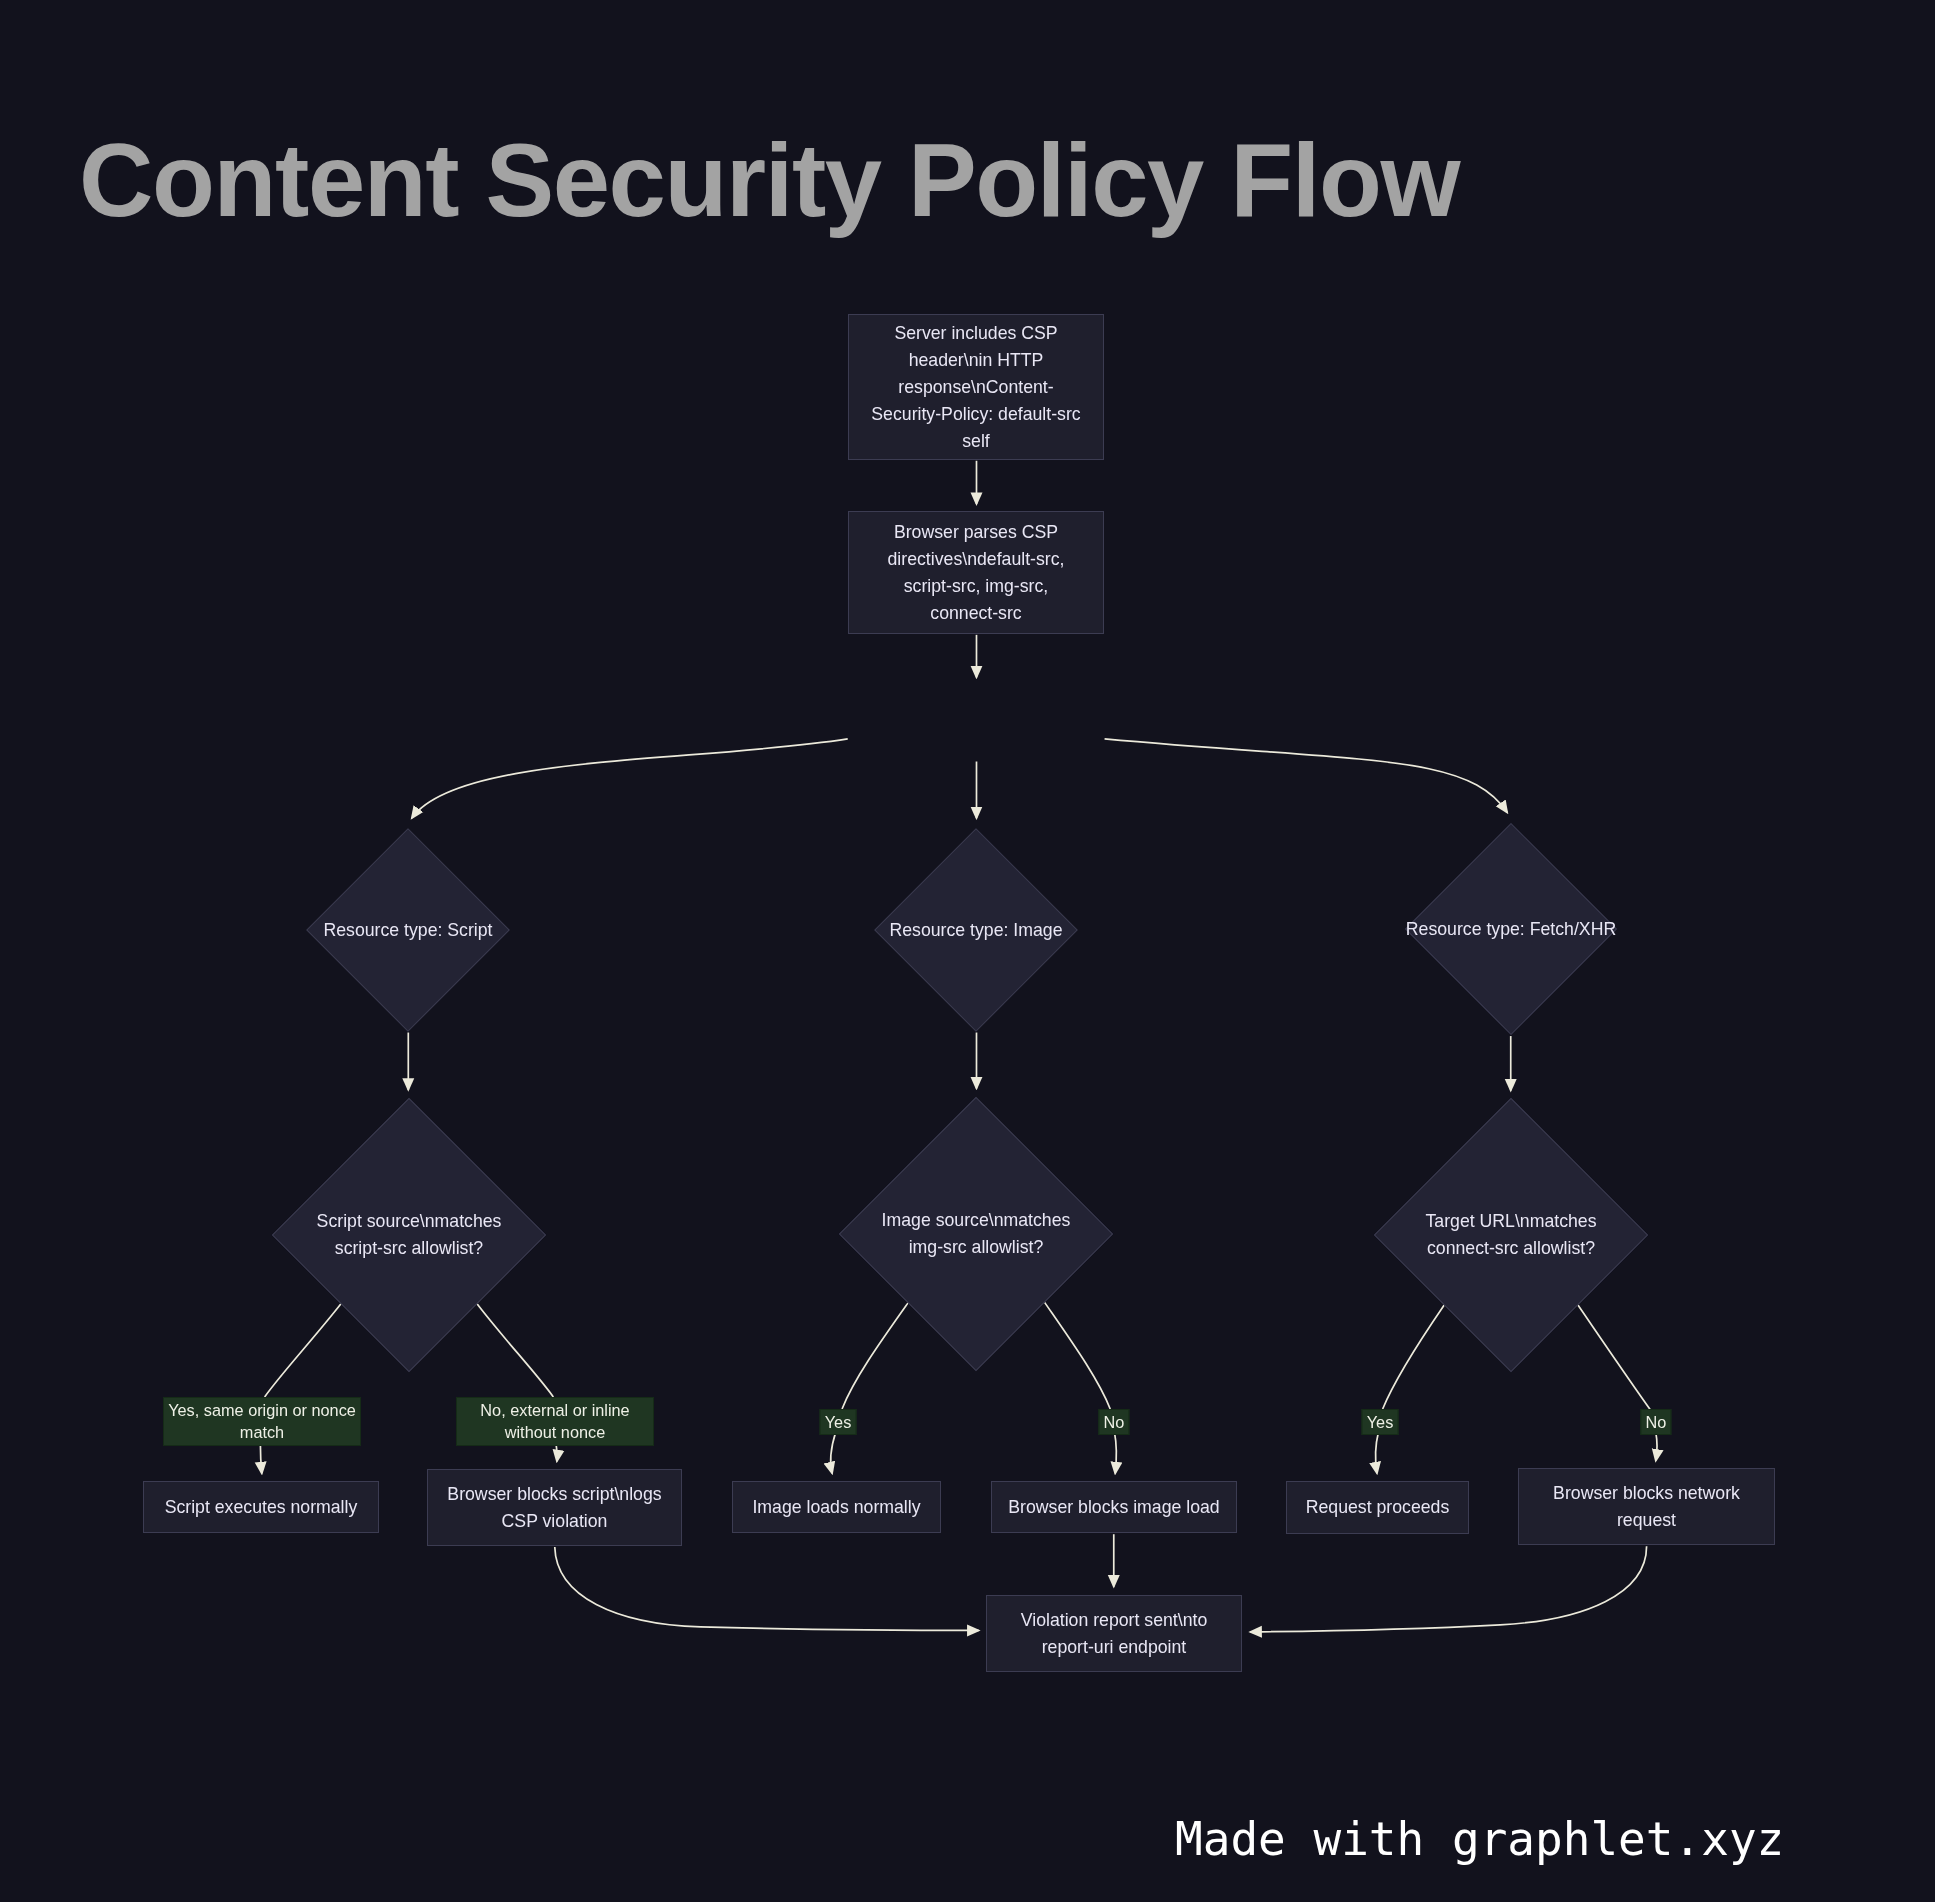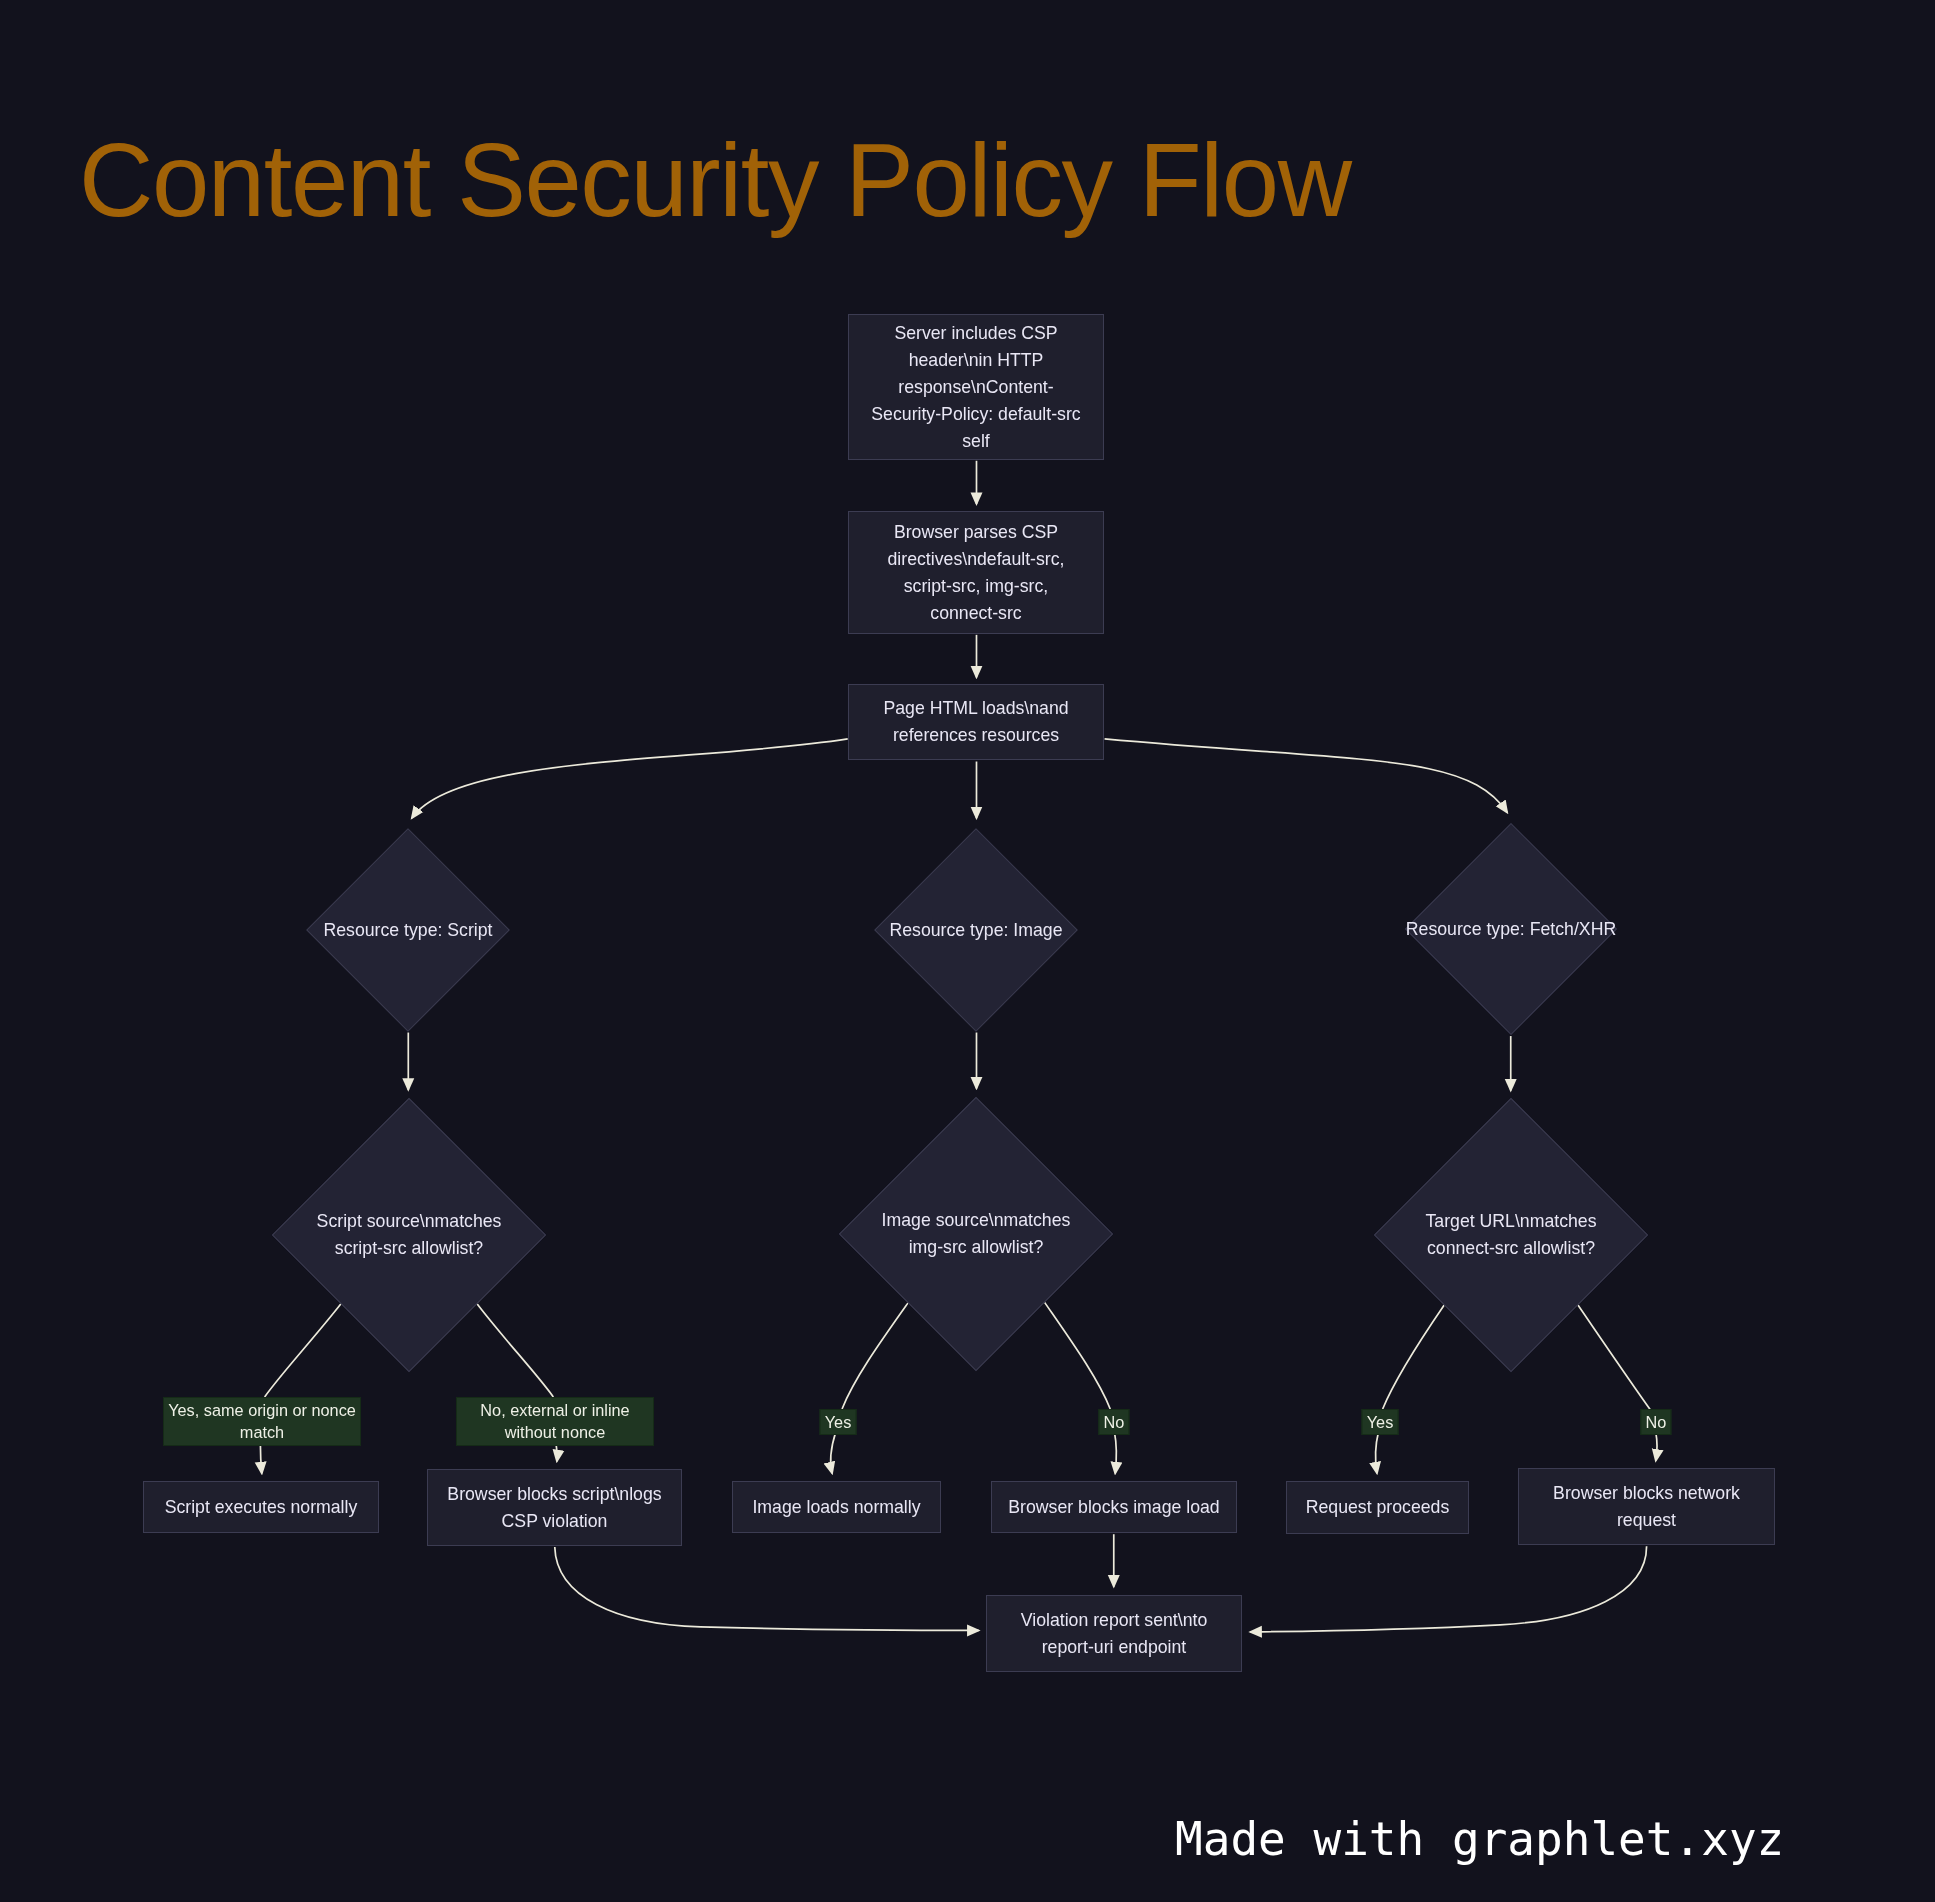--- a/index.html
+++ b/index.html
@@ -3,22 +3,22 @@
 <meta charset="utf-8">
 <style>
   html,body{margin:0;padding:0;background:#12121d;}
   .canvas{
     position:relative;width:1936px;height:1903px;background:#12121d;
     font-family:"Liberation Sans",sans-serif;overflow:hidden;
   }
   svg.edges{position:absolute;left:0;top:0;width:1936px;height:1903px;}
   .title{
     position:absolute;left:79px;top:129px;
-    font-size:103px;line-height:103px;font-weight:400;letter-spacing:-1.4px;
-    color:#a16207;white-space:pre;
+    font-size:103px;line-height:103px;font-weight:700;letter-spacing:-1.4px;
+    color:#a3a3a3;white-space:pre;
   }
   .node{
     position:absolute;box-sizing:border-box;
     background:#1f1f2d;border:1.4px solid #3c3c52;
     display:flex;align-items:center;justify-content:center;
     color:#e9e7f5;font-size:17.7px;line-height:27px;text-align:center;
   }
   .node .txt{white-space:pre;}
   .diamond{
     position:absolute;box-sizing:border-box;
@@ -91,24 +91,20 @@
   </div>
 
   <div class="node" style="left:848px;top:314px;width:256px;height:146px;">
     <div class="txt">Server includes CSP
 header\nin HTTP
 response\nContent-
 Security-Policy: default-src
 self</div>
   </div>
 
-  <div class="node" style="left:848px;top:684px;width:256px;height:76px;">
-    <div class="txt">Page HTML loads\nand
-references resources</div>
-  </div>
 
   <div class="diamond" style="left:336px;top:858px;width:144px;height:144px;">
     <div class="dt" style="width:212px;">Resource type: Script</div>
   </div>
   <div class="diamond" style="left:904px;top:858px;width:144px;height:144px;">
     <div class="dt" style="width:212px;">Resource type: Image</div>
   </div>
   <div class="diamond" style="left:1436px;top:854px;width:150px;height:150px;">
     <div class="dt" style="width:226px;">Resource type: Fetch/XHR</div>
   </div>

